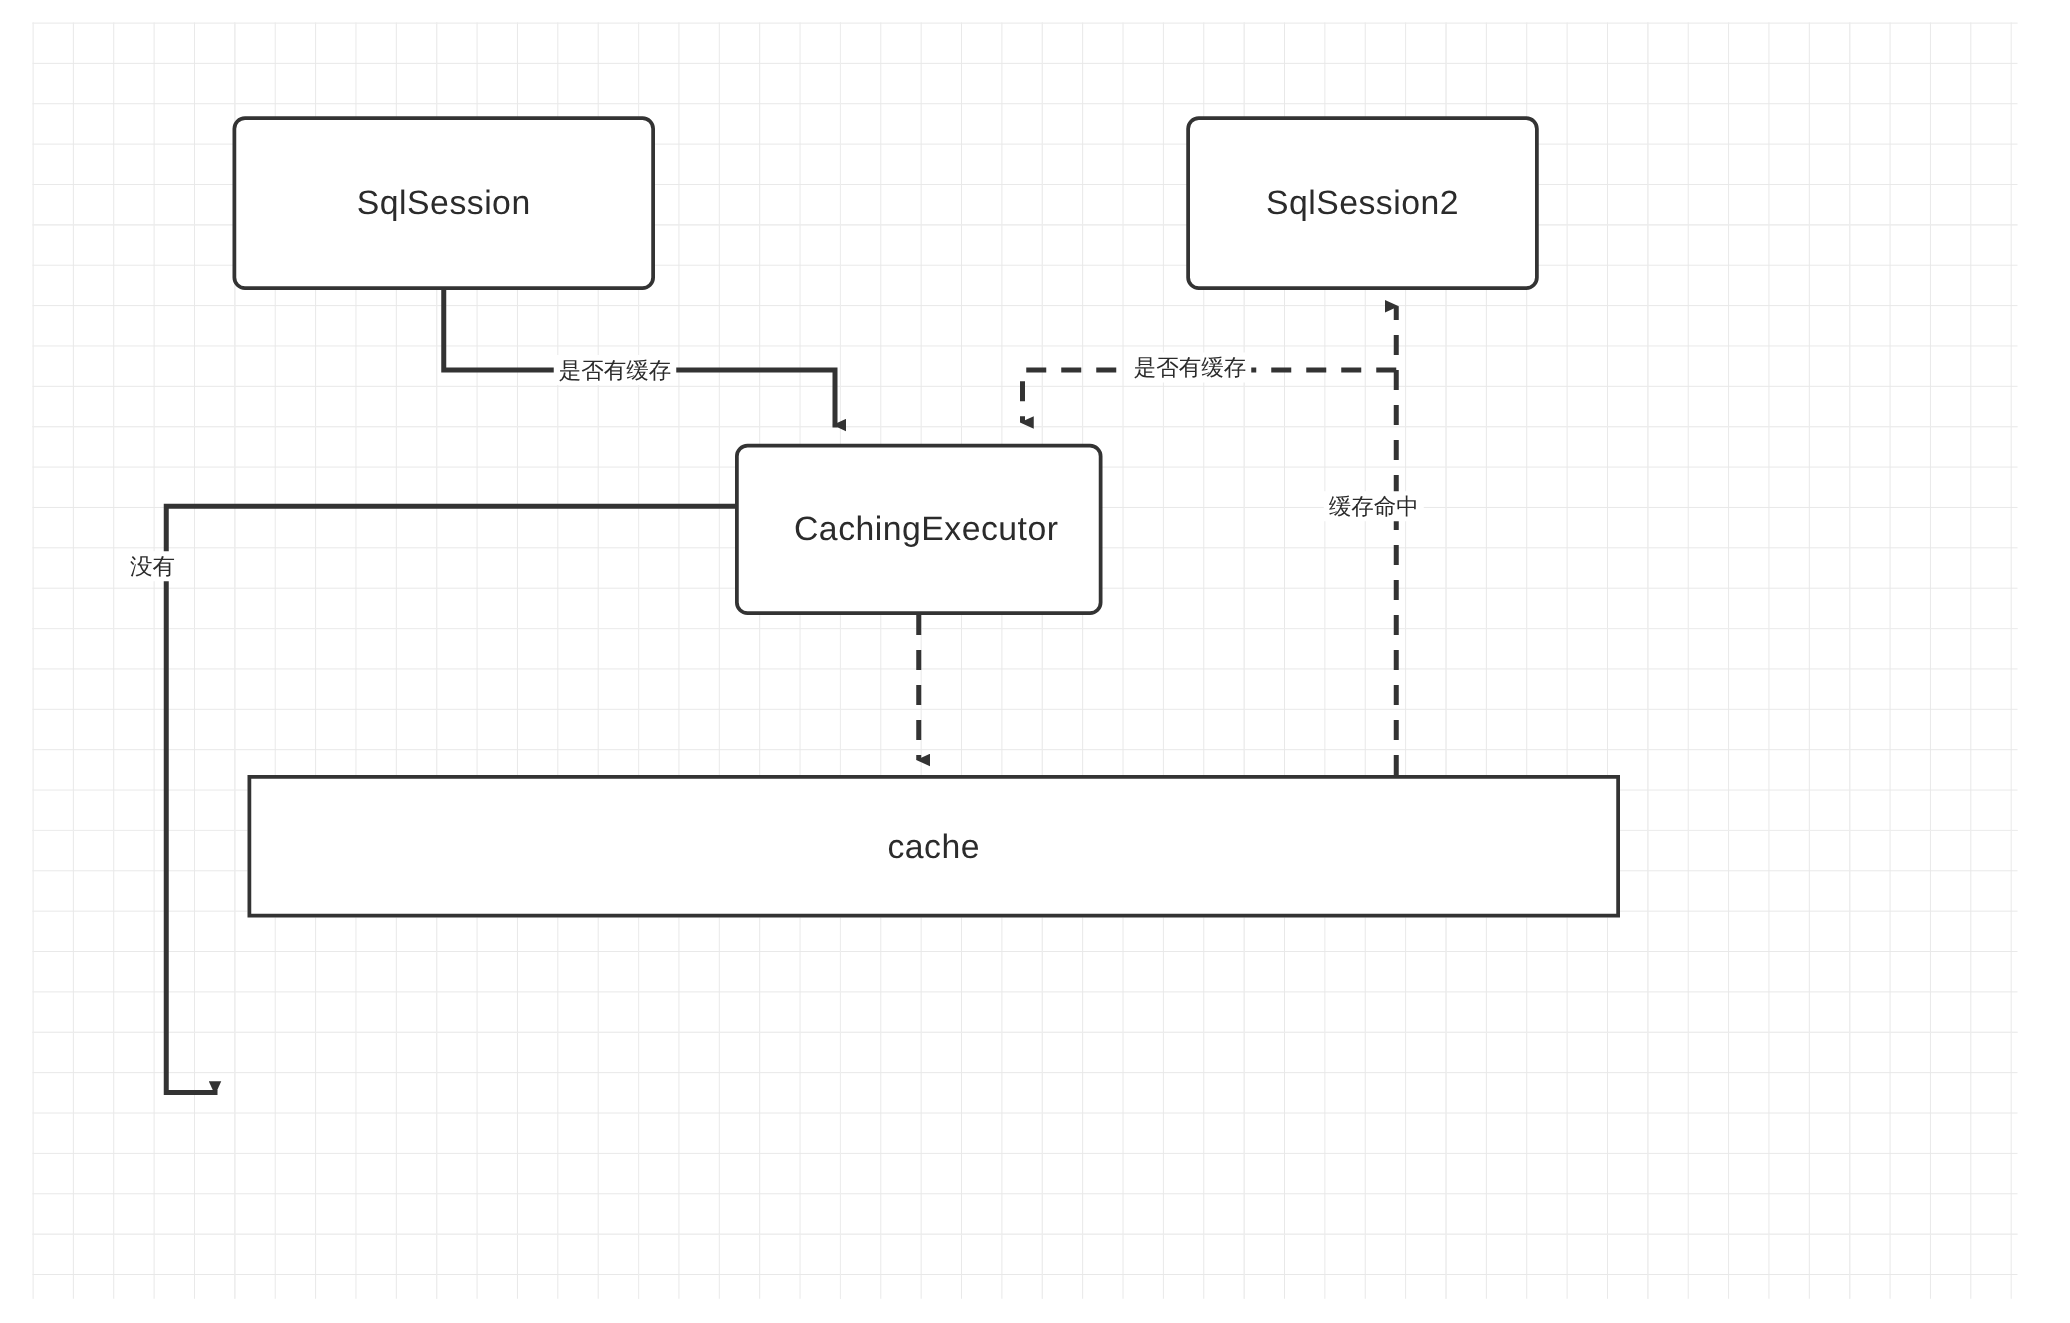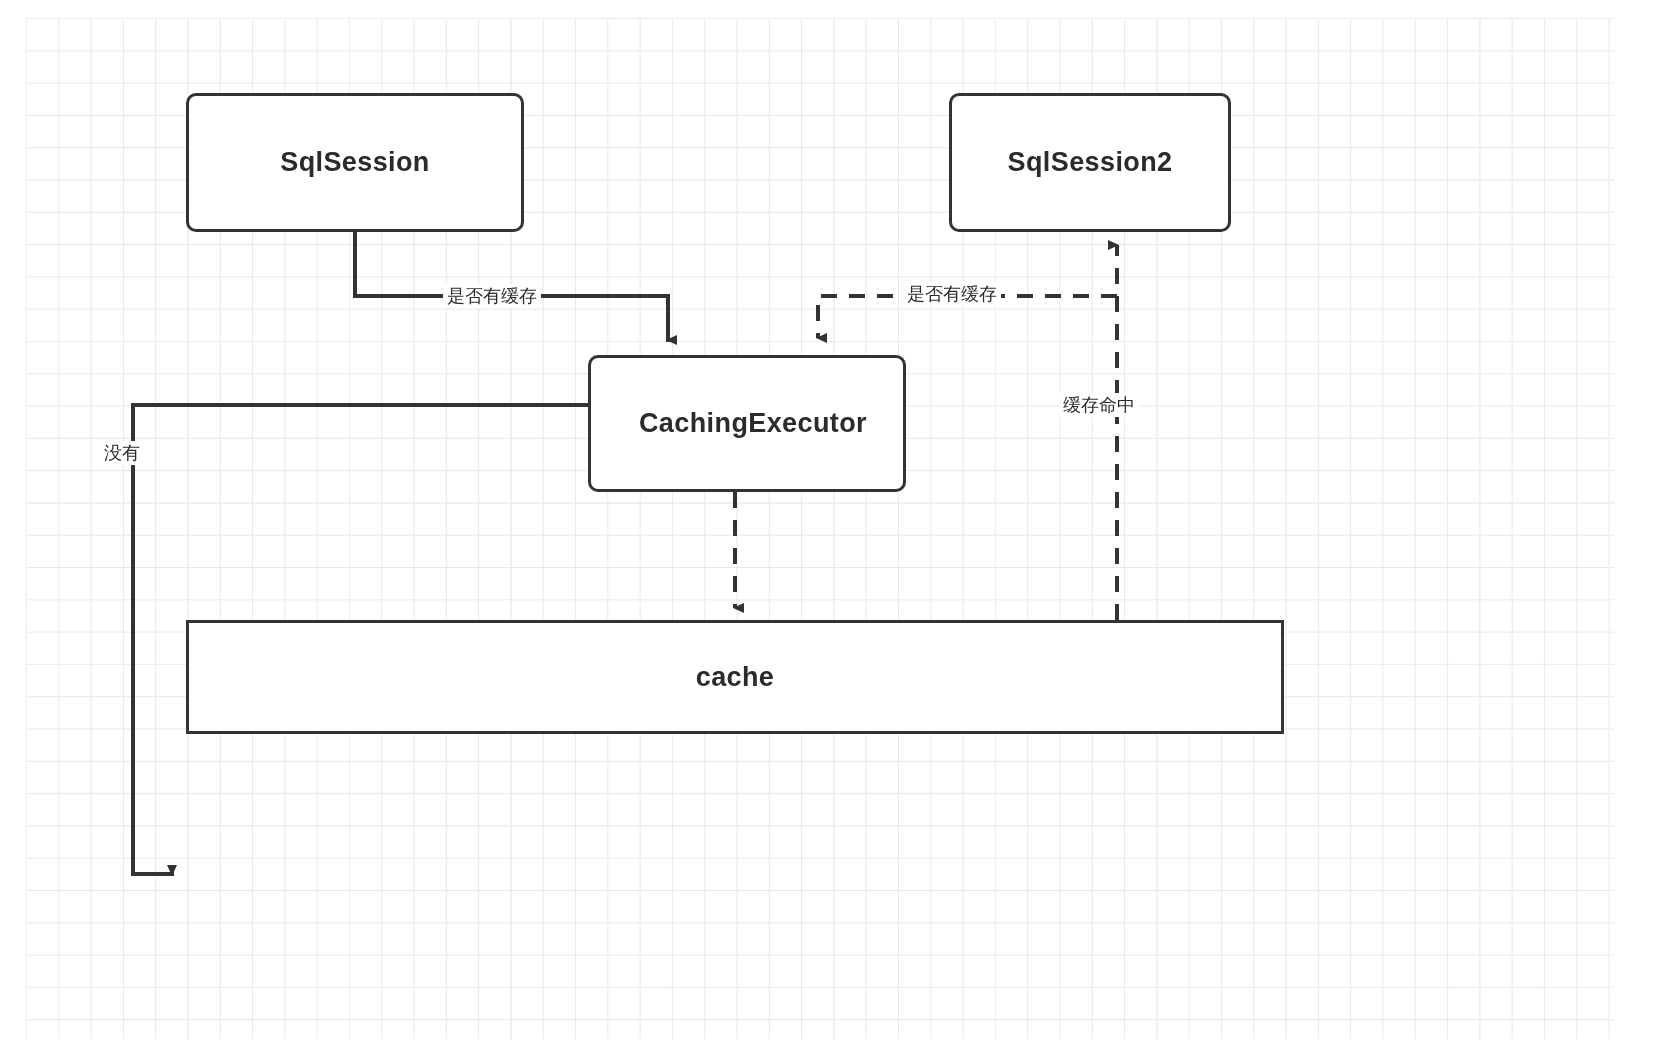--- a/index.html
+++ b/index.html
@@ -56,30 +56,30 @@
   .node {
     position: absolute;
     box-sizing: border-box;
     background: #ffffff;
     border: 3px solid #333333;
     display: flex;
     align-items: center;
     justify-content: center;
     color: #2b2b2b;
     font-size: 27px;
-    font-weight: 700;
+    font-weight: 400;
     letter-spacing: 0.4px;
     text-align: center;
   }
   .node.rounded { border-radius: 10px; }
-  .node.flat    { border-radius: 0; }
+  .node.flat    { border-radius: 0; margin-left: 12px; }
 
   #node-sqlsession   { left: 186px;  top: 93px;  width: 338px; height: 139px; }
   #node-sqlsession2  { left: 949px;  top: 93px;  width: 282px; height: 139px; }
-  #node-cachingexec  { left: 588px;  top: 355px; width: 318px; height: 137px; padding-left: 12px; }
+  #node-cachingexec  { left: 588px;  top: 355px; width: 294px; height: 137px; padding-left: 12px; }
   #node-cache        { left: 186px;  top: 620px; width: 1098px; height: 114px; }
   #node-db           { left: 186px;  top: 818px; width: 1098px; height: 115px; }
 
   
   .edge-label {
     position: absolute;
     background: #ffffff;
     color: #2b2b2b;
     font-size: 18px;
     line-height: 1;

